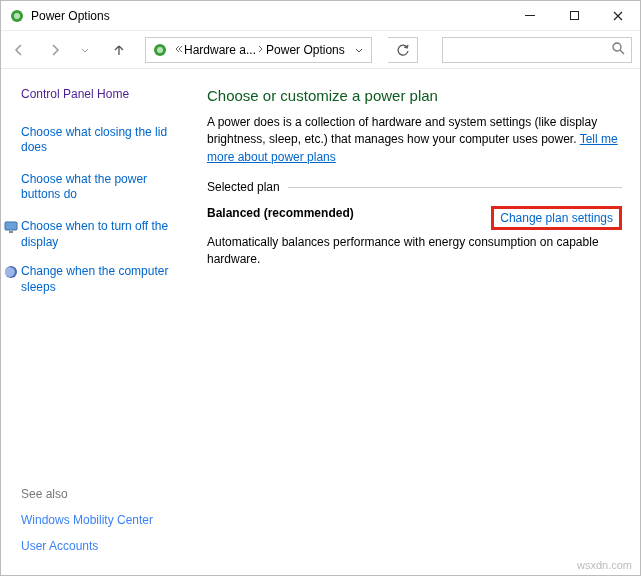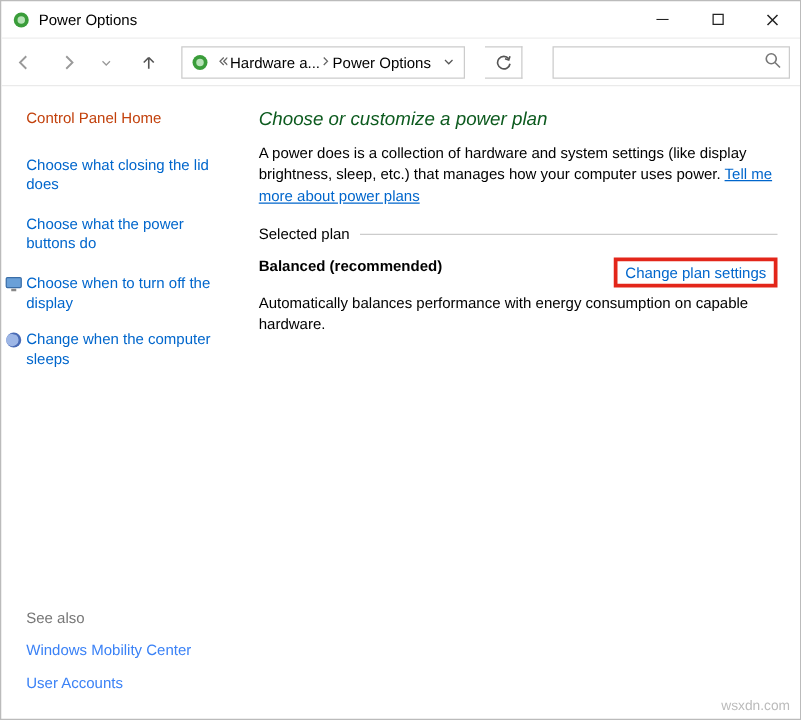--- a/index.html
+++ b/index.html
@@ -73,30 +73,30 @@
     }
     .searchbox input { flex:1;border:none;outline:none;font-size:12px;}
     .searchbox .sicon { color:#777; font-size:13px;}
     
     .content { display:flex; height: calc(100% - 68px); }
     .sidebar { width: 188px; padding: 18px 8px 10px 20px; display:flex; flex-direction:column;}
     .side-link {
       color:#0066cc; cursor:pointer; font-size:12px;
       margin-bottom:16px; line-height:1.3;
     }
-    .side-link.head { color:#c2410c; margin-bottom:22px; }
+    .side-link.head { color:#4c1d95; margin-bottom:22px; }
     .side-item { display:flex; align-items:flex-start; margin-bottom:14px; margin-left:-18px;}
     .side-item .sidecon { width:16px;height:16px;margin-right:2px;flex-shrink:0;}
     .side-item .side-link { margin-bottom:0; }
     .spacer { flex:1; }
     .seealso { color:#777; font-size:12px; margin-bottom:12px; margin-top:10px;}
     .side-bottom-link { color:#3b82f6; cursor:pointer; font-size:12px; margin-bottom:12px;}
 
     .main { flex:1; padding: 18px 18px 10px 18px; }
-    .heading { color:#0c5a1e; font-size:15px; margin-bottom:10px;font-style:italic;}
+    .heading { color:#0c5a1e; font-size:15px; margin-bottom:10px;}
     .desc { font-size:12px; line-height:1.45; margin-bottom:10px;}
     .tellmore { color:#0066cc; text-decoration:underline; cursor:pointer;}
     .section-label { font-size:12px; position:relative; margin:14px 0 12px 0; display:flex; align-items:center;}
     .section-label::after { content:""; flex:1; height:1px; background:#ccc; margin-left:8px;}
     .plan-row { display:flex; align-items:flex-start; margin-bottom:4px;justify-content:center;}
     .plan-name { font-weight:600; font-size:12px; }
     .plan-link { margin-left:auto; border:3px solid #e3261a; padding:2px 6px; color:#0066cc; cursor:pointer; font-size:12px;}
     .plan-desc { font-size:12px; line-height:1.4;}
 
     .watermark { position:absolute; right:8px; bottom:4px; font-size:11px; color:#bbb;}

